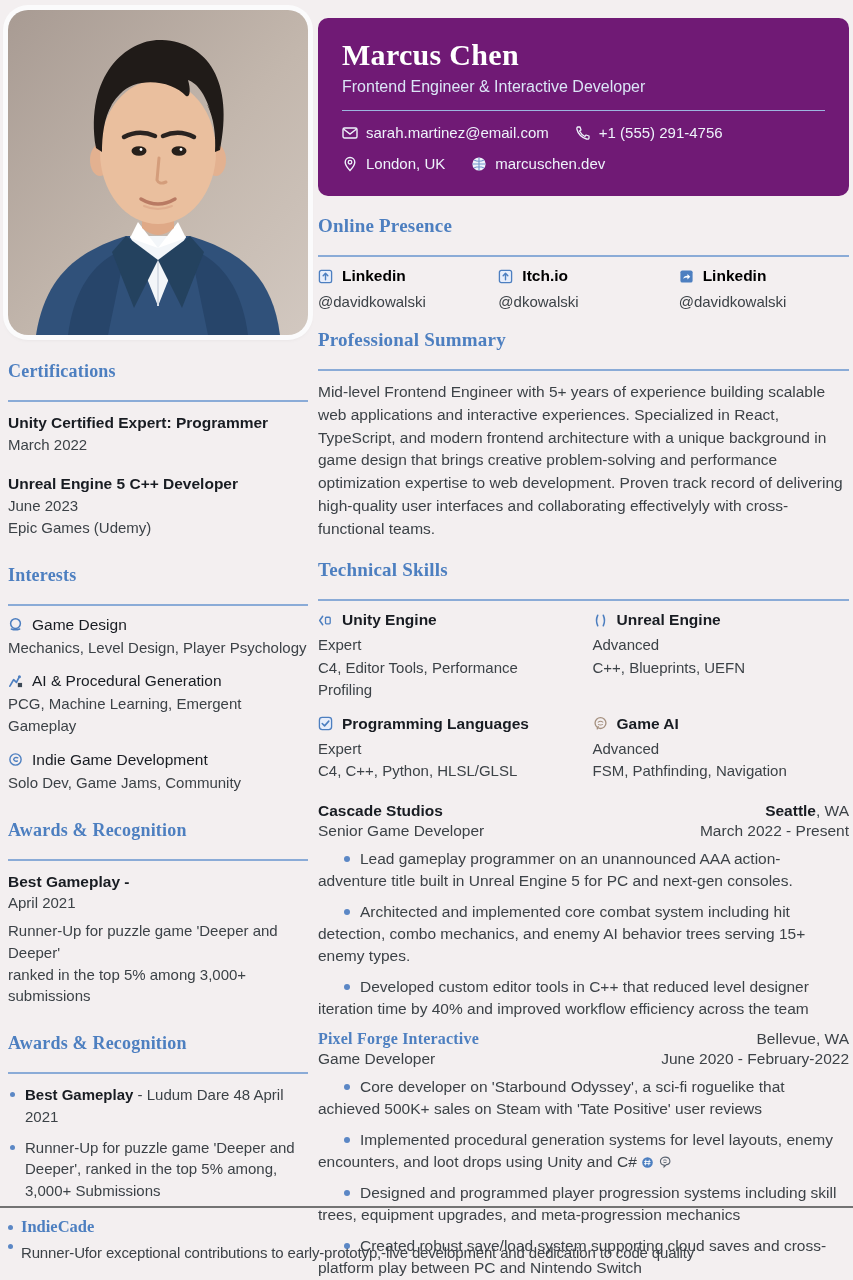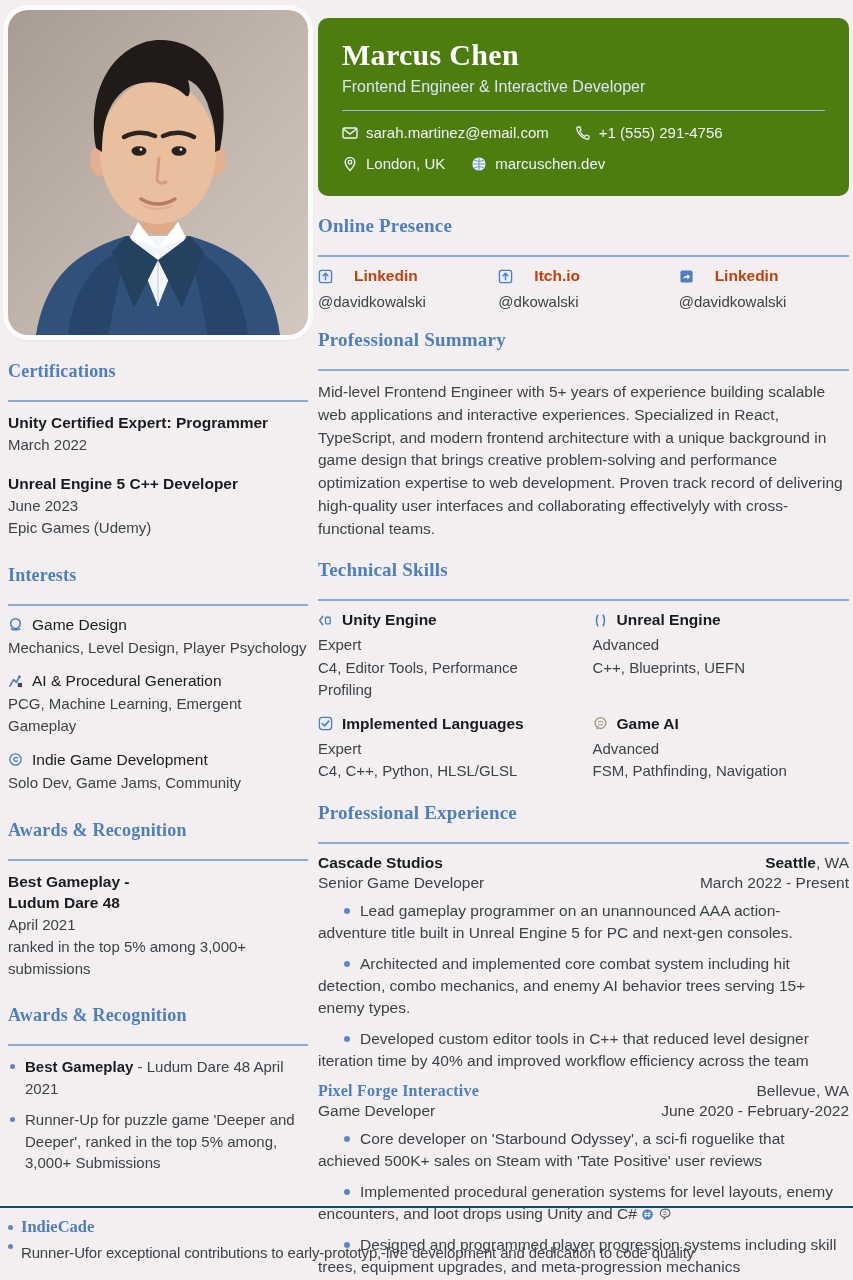--- a/index.html
+++ b/index.html
@@ -38,36 +38,36 @@
   ul.side-bullets li{
     position:relative;padding-left:17px;margin-bottom:9px;
     font-size:15px;line-height:1.45;color:#3c4247;
   }
   ul.side-bullets li::before{
     content:"";position:absolute;left:2px;top:8px;width:5px;height:5px;border-radius:50%;background:#5b87c5;
   }
   ul.side-bullets .bold{font-weight:bold;color:#181c22;}
   
   .header-card{
-    background:#4d7c0f;border-radius:10px;color:#fff;
+    background:#701a75;border-radius:10px;color:#fff;
     padding:16px 24px 18px 24px;
   }
   .name{
     font-family:"Liberation Serif", serif;font-weight:bold;font-size:30px;
     color:#ffffff;margin:4px 0 6px 0;letter-spacing:.3px;
   }
   .subtitle{color:#dbe5f6;font-size:16px;margin-bottom:14px;}
   .header-rule{border-top:1px solid #9db6e0;margin:0 0 13px 0;}
   .contact-row{display:flex;flex-wrap:wrap;gap:8px 26px;font-size:15px;color:#eef3fb;}
   .contact-item{display:flex;align-items:center;gap:8px;margin-bottom:6px;}
   .cicon{width:16px;height:16px;flex:0 0 auto;display:inline-block;}
   
   .section{margin-top:19px;}
   .op-grid{display:grid;grid-template-columns:1fr 1fr 1fr;column-gap:10px;}
-  .op-label{display:flex;align-items:center;gap:21px;font-weight:bold;color:#c2410c;font-size:15.5px;margin-bottom:8px;}
+  .op-label{display:flex;align-items:center;gap:9px;font-weight:bold;color:#000000;font-size:15.5px;margin-bottom:8px;}
   .op-handle{font-size:15px;color:#3c4247;}
   .summary-text{font-size:15.5px;line-height:1.47;margin:0;color:#3c4247;}
   .skills-grid{display:grid;grid-template-columns:1fr 1fr;column-gap:18px;row-gap:13px;}
   .skill-head{display:flex;align-items:center;gap:9px;font-weight:bold;color:#181c22;font-size:15.5px;margin-bottom:5px;}
   .skill-level,.skill-detail{font-size:15px;line-height:1.5;color:#3c4247;}
   
   .job{margin-bottom:10px;}
   .job-line{display:flex;justify-content:space-between;align-items:baseline;font-size:15.5px;}
   .company{font-weight:bold;color:#181c22;}
   .company.serif-blue{
@@ -77,21 +77,21 @@
   .role-line{display:flex;justify-content:space-between;font-size:15.5px;color:#3c4247;margin:2px 0 8px 0;}
   p.bullet{margin:0 0 9px 0;font-size:15.5px;line-height:1.42;color:#3c4247;}
   p.bullet .dot{
     display:inline-block;width:6px;height:6px;border-radius:50%;background:#5b87c5;
     margin:0 10px 2px 26px;vertical-align:middle;
   }
   .inline-ico{display:inline-block;vertical-align:-2px;margin-left:4px;}
   
   .footer{
     position:absolute;left:0;right:0;top:1206px;
-    border-top:2px solid #0c4a6e;padding:9px 8px 0 8px;
+    border-top:2px solid #737373;padding:9px 8px 0 8px;
   }
   .footer-org{
     font-family:"Liberation Serif", serif;font-weight:bold;color:#4d7fc0;font-size:16.5px;margin-bottom:7px;
     display:flex;align-items:center;gap:8px;
   }
   .footer-org::before,.footer-line::before{
     content:"";width:5px;height:5px;border-radius:50%;background:#5b87c5;flex:0 0 auto;display:inline-block;
   }
   .footer-line{
     display:flex;gap:8px;
@@ -201,22 +201,22 @@
       </svg>
       <span>Indie Game Development</span>
     </div>
     <div class="int-desc">Solo Dev, Game Jams, Community</div>
   </div>
 
 
   <h2 class="sec-title">Awards &amp; Recognition</h2>
   <div class="entry">
     <div class="bold">Best Gameplay -</div>
-    <div class="bold">Ludum Dare 48</div>
     <div class="line">April 2021</div>
+    <div class="line" style="margin-top:6px">Runner-Up for puzzle game 'Deeper and Deeper'</div>
     <div class="line">ranked in the top 5% among 3,000+ submissions</div>
   </div>
 
   <h2 class="sec-title">Awards &amp; Recognition</h2>
   <ul class="side-bullets">
     <li><span class="bold">Best Gameplay</span><span> - Ludum Dare 48 April 2021</span></li>
     <li>Runner-Up for puzzle game 'Deeper and Deeper', ranked in the top 5% among, 3,000+ Submissions</li>
   </ul>
 </div>
 
@@ -321,42 +321,41 @@
         </div>
         <div class="skill-level">Advanced</div>
         <div class="skill-detail">C++, Blueprints, UEFN</div>
       </div>
       <div>
         <div class="skill-head">
           <svg class="micon" viewBox="0 0 16 16">
               <rect x="1.5" y="1.5" width="13" height="13" rx="3" fill="#e8eefb" stroke="#4d7fc0" stroke-width="1.4"></rect>
               <path d="M4.5,8 L7,10.5 L11.5,5.5" fill="none" stroke="#4d7fc0" stroke-width="1.7" stroke-linecap="round" stroke-linejoin="round"></path>
             </svg>
-          <span>Implemented Languages</span>
+          <span>Programming Languages</span>
         </div>
         <div class="skill-level">Expert</div>
         <div class="skill-detail">C4, C++, Python, HLSL/GLSL</div>
       </div>
       <div>
         <div class="skill-head">
           <svg class="micon" viewBox="0 0 16 16">
               <circle cx="8" cy="7.5" r="5.8" fill="none" stroke="#a5907f" stroke-width="1.4"></circle>
               <path d="M4.5,13.8 L5.5,11.2" stroke="#a5907f" stroke-width="1.4" stroke-linecap="round"></path>
               <path d="M5.5,6.5 Q8,4.8 10.5,6.5 M5.8,9 Q8,10.4 10.2,9" fill="none" stroke="#a5907f" stroke-width="1.1" stroke-linecap="round"></path>
             </svg>
           <span>Game AI</span>
         </div>
         <div class="skill-level">Advanced</div>
         <div class="skill-detail">FSM, Pathfinding, Navigation</div>
       </div>
     </div>
   </div>
 
   <div class="section">
-    <h2 class="sec-title">Professional Experience</h2>
 
     <div class="job">
       <div class="job-line">
         <span class="company">Cascade Studios</span>
         <span class="loc"><b>Seattle</b><span>, WA</span></span>
       </div>
       <div class="role-line">
         <span>Senior Game Developer</span>
         <span>March 2022 - Present</span>
       </div>

